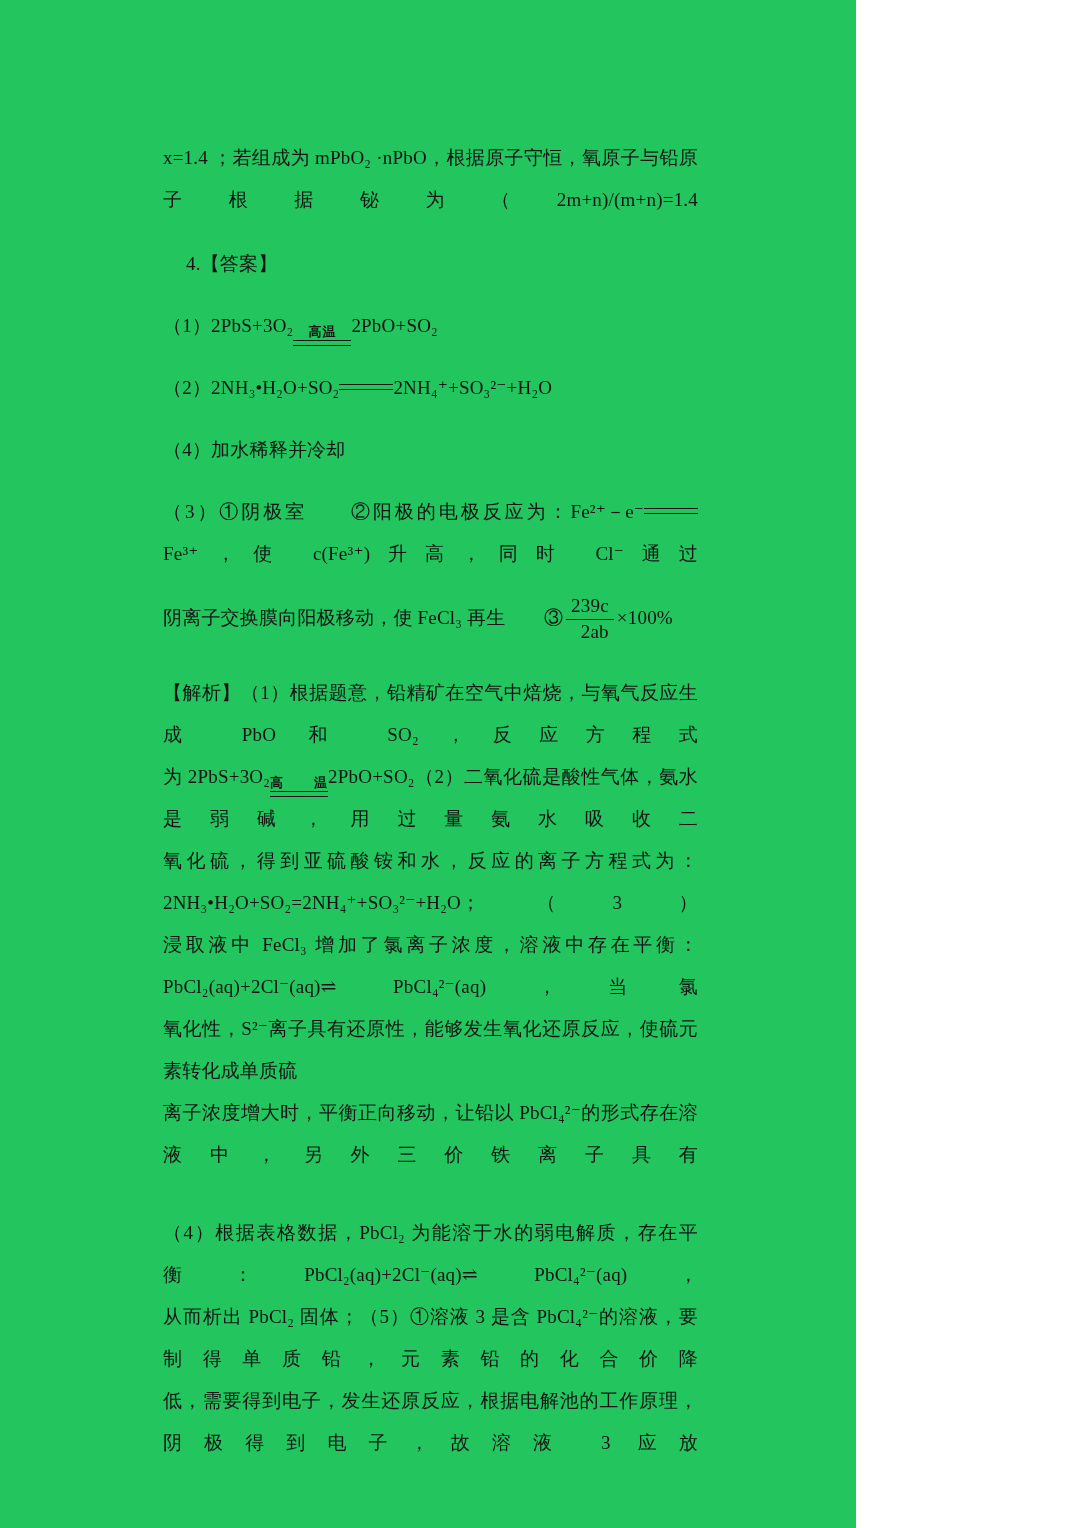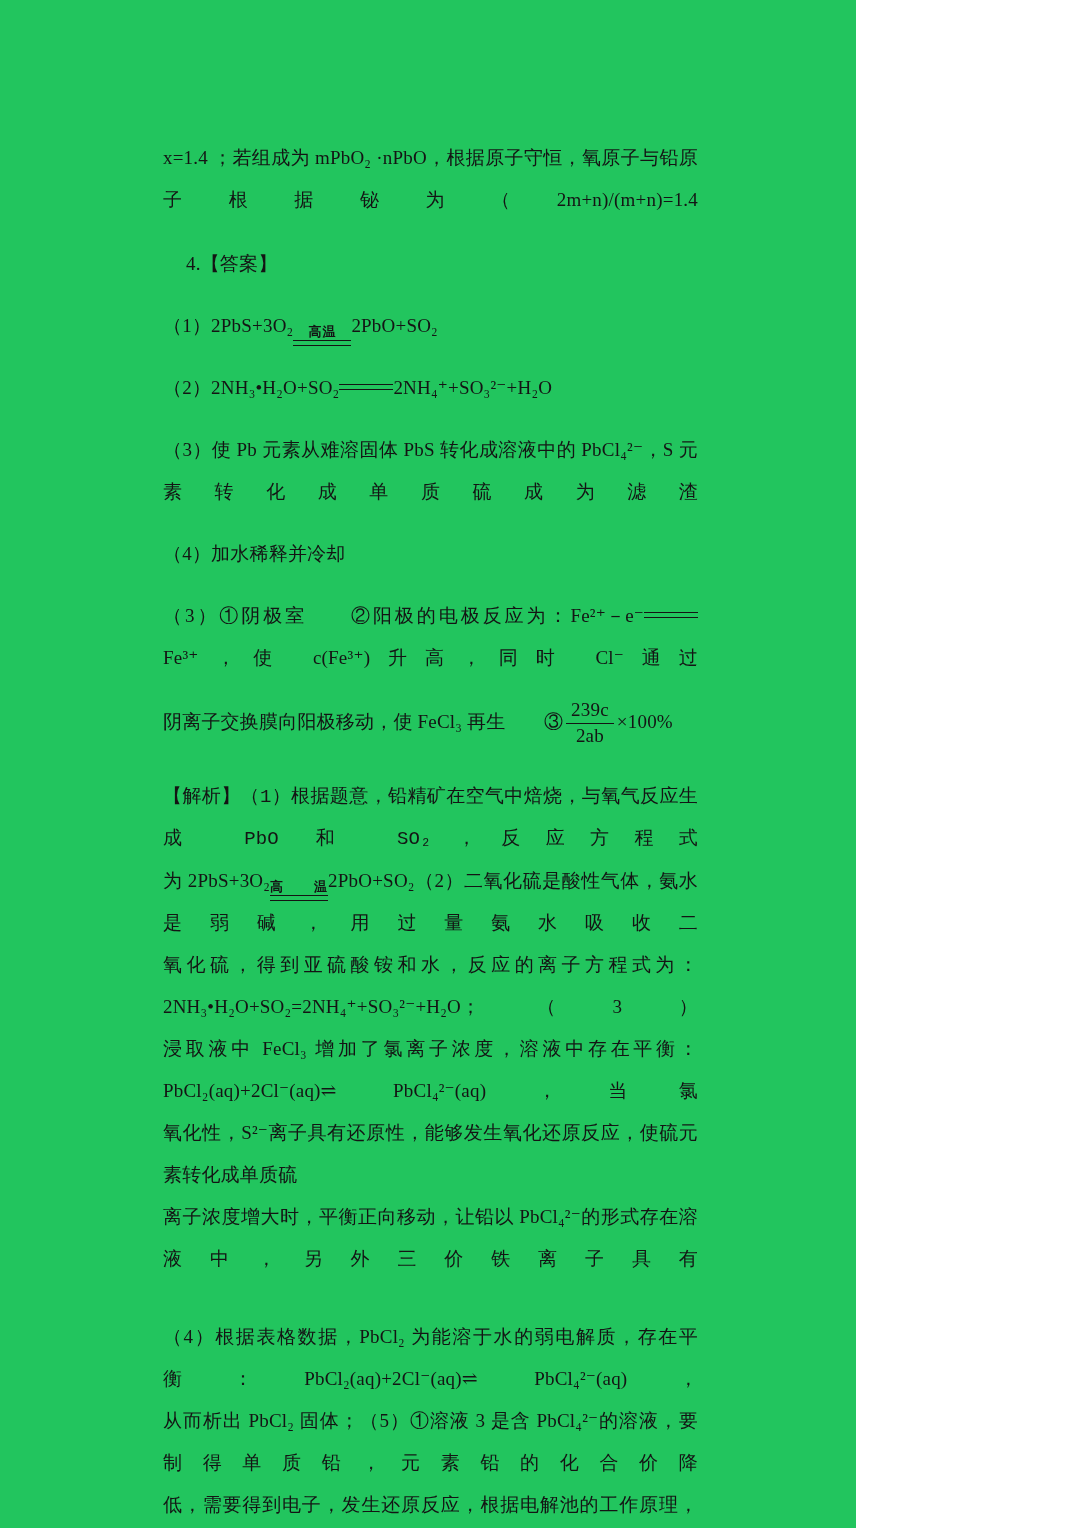--- a/index.html
+++ b/index.html
@@ -32,21 +32,20 @@
   }
   .heading {
     margin-top: 22px;
     margin-left: 23px;
   }
   .ans-line {
     margin-top: 20px;
   }
   .para-1 {
     margin-top: 28px;
-    font-family: Liberation Mono, monospace;
   }
   .para-2 {
     margin-top: 36px;
   }
   
   .eqline {
     display: inline-block;
     width: 54px;
     height: 4px;
     border-top: 1.6px solid currentColor;
@@ -71,21 +70,21 @@
     display: block;
     width: 58px;
     height: 4px;
     border-top: 1.6px solid currentColor;
     border-bottom: 1.6px solid currentColor;
     margin-top: 1px;
   }
   
   .frac {
     display: inline-block;
-    text-align: center;
+    text-align: right;
     vertical-align: middle;
     margin: 0 3px;
     line-height: 1;
   }
   .frac .num {
     display: block;
     line-height: 1.2;
     padding: 0 5px 1px 5px;
   }
   .frac .den {
@@ -105,21 +104,20 @@
   <div class="ln heading">4.【答案】</div>
 
   <div class="ln ans-line">
     <span>（1）2PbS+3O₂</span><span class="cond"><span class="cond-text">高温</span><span class="cond-line"></span></span><span>2PbO+SO₂</span>
   </div>
 
   <div class="ln ans-line">
     <span>（2）2NH₃•H₂O+SO₂</span><span class="eqline"></span><span>2NH₄⁺+SO₃²⁻+H₂O</span>
   </div>
 
-  <div class="ln ans-line full">（3）使 Pb 元素从难溶固体 PbS 转化成溶液中的 PbCl₄²⁻，S 元素转化成单质硫成为滤渣</div>
 
   <div class="ln ans-line">（4）加水稀释并冷却</div>
 
   <div class="ln ans-line full">
     <span>（3）①阴极室　　②阳极的电极反应为：Fe²⁺－e⁻</span><span class="eqline"></span><span>Fe³⁺，使 c(Fe³⁺)升高，同时 Cl⁻通过</span>
   </div>
 
   <div class="ln ans-line">
     <span>阴离子交换膜向阳极移动，使 FeCl₃ 再生　　③</span><span class="frac"><span class="num">239c</span><span class="den">2ab</span></span><span>×100%</span>
   </div>

